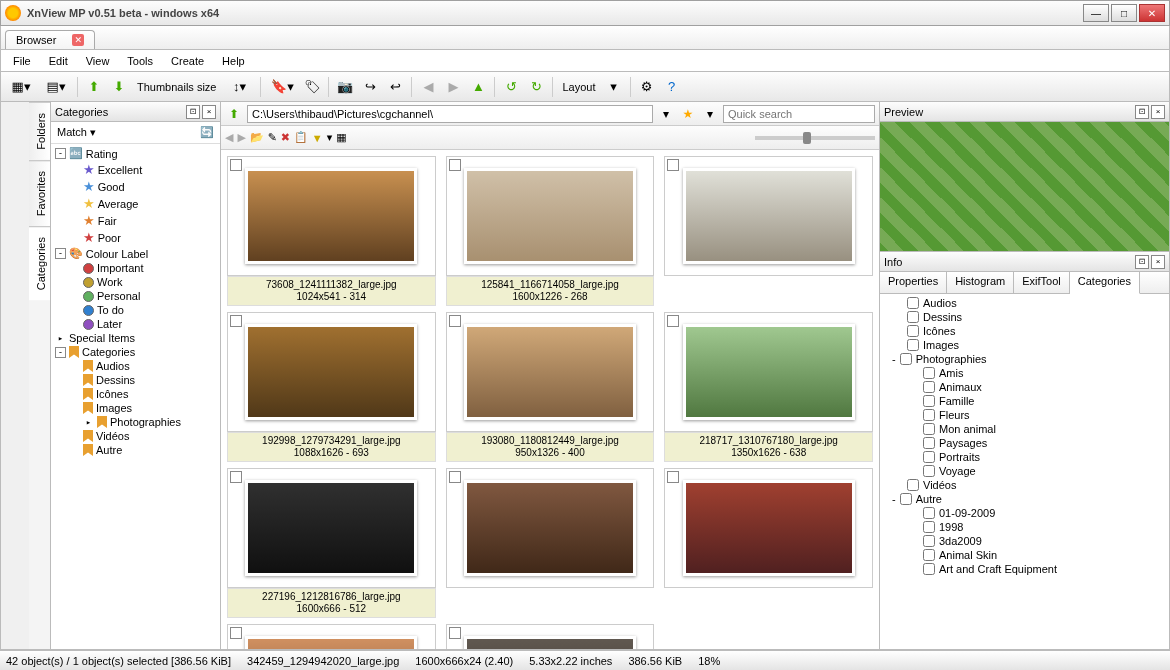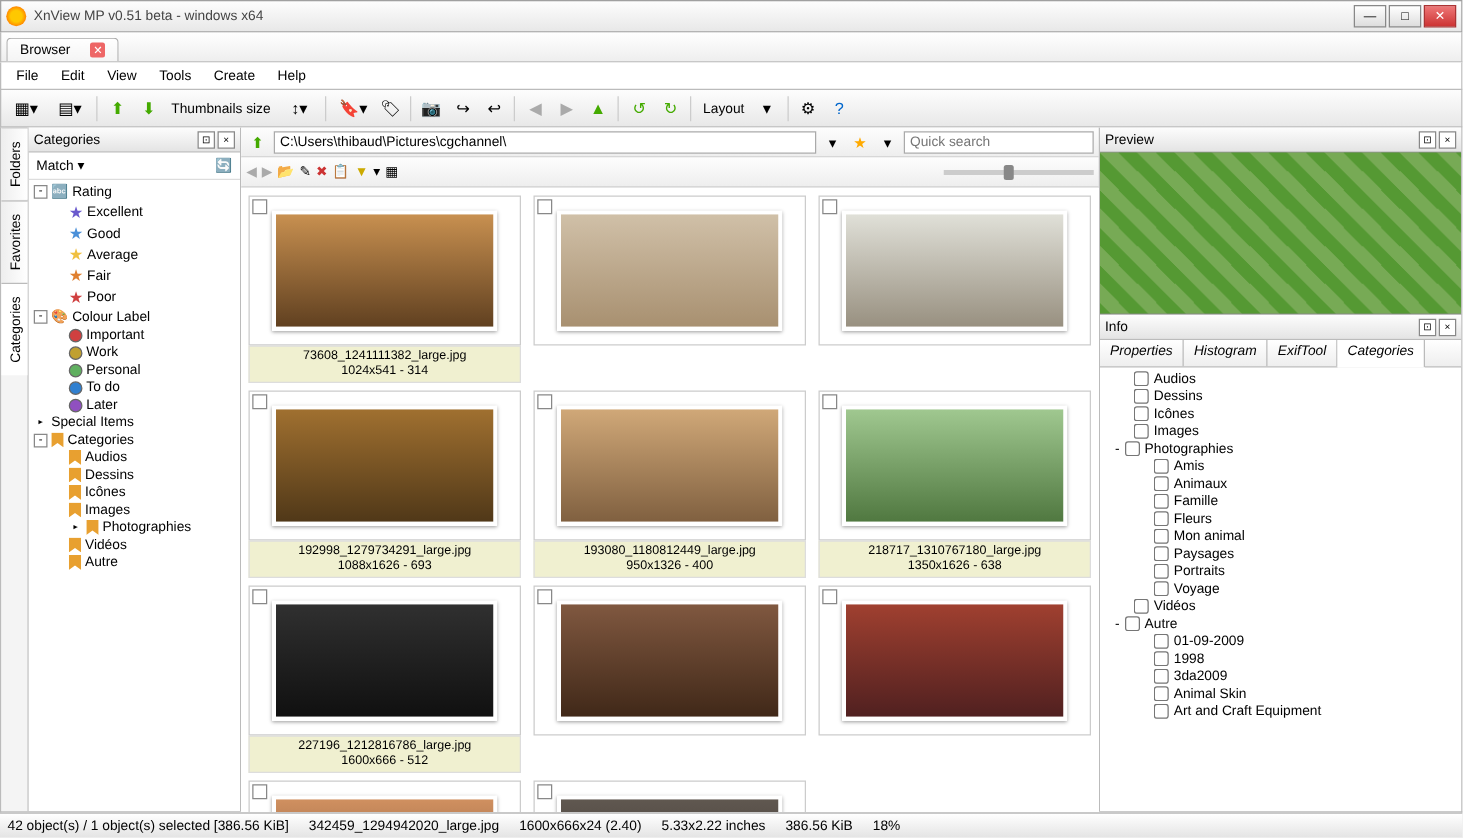--- a/index.html
+++ b/index.html
@@ -1,42 +1,42 @@
 <!DOCTYPE html>
 <html><head>
 <meta charset="utf-8">
 <style>
 * { box-sizing: border-box; margin: 0; padding: 0; }
 body { font-family: "Segoe UI", Tahoma, sans-serif; font-size: 11px; background: #f0f0f0; width: 1170px; height: 670px; overflow: hidden; display: flex; flex-direction: column; }
 
 
 .titlebar { height: 26px; background: linear-gradient(#fdfdfd, #e8e8e8); border: 1px solid #a0a0a0; display: flex; align-items: center; padding: 0 4px; }
 .titlebar .icon { width: 16px; height: 16px; background: radial-gradient(circle, #ffc800 40%, #ff8800 70%); border-radius: 50%; margin-right: 6px; }
-.titlebar .title { flex: 1; color: #444; }
+.titlebar .title { flex: 1; color: #444; font-weight: bold; }
 .titlebar .wbtn { width: 26px; height: 18px; margin-left: 2px; border: 1px solid #888; background: linear-gradient(#fff,#ddd); display: flex; align-items: center; justify-content: center; font-size: 10px; }
 .titlebar .wbtn.close { background: linear-gradient(#e77,#c33); color: #fff; border-color: #a33; }
 
 
 .tabrow { height: 24px; background: linear-gradient(#fff,#eee); border: 1px solid #bbb; border-top: none; display: flex; align-items: flex-end; padding-left: 4px; }
 .tab { padding: 3px 10px; border: 1px solid #aaa; border-bottom: none; background: linear-gradient(#fff,#f4f4f4); border-radius: 4px 4px 0 0; display: flex; align-items: center; gap: 16px; }
 .tab .closex { color: #fff; background: #e66; border-radius: 2px; width: 12px; height: 12px; display: flex; align-items: center; justify-content: center; font-size: 9px; }
 
 
 .menubar { height: 22px; background: #fff; border: 1px solid #bbb; border-top: none; display: flex; align-items: center; gap: 2px; padding: 0 4px; }
 .menubar .mi { padding: 2px 8px; }
 
 
 .toolbar { height: 30px; background: linear-gradient(#fdfdfd,#e8e8e8); border: 1px solid #bbb; border-top: none; display: flex; align-items: center; gap: 3px; padding: 0 4px; }
 .tbtn { width: 22px; height: 22px; border: 1px solid transparent; display: flex; align-items: center; justify-content: center; font-size: 13px; border-radius: 2px; }
 .tbtn.drop { width: 32px; }
 .tsep { width: 1px; height: 20px; background: #ccc; margin: 0 2px; }
 .tlabel { padding: 0 4px; }
 
 
-.main { flex: 1; display: flex; border: 1px solid #bbb; border-top: none; overflow: hidden; }
+.main { flex: 1; display: flex; border: 1px solid #bbb; border-top: none; overflow: hidden; padding-left: 28px; }
 
 
 .vtabs { width: 22px; background: #f4f4f4; border-right: 1px solid #bbb; display: flex; flex-direction: column; }
 .vtab { writing-mode: vertical-lr; transform: rotate(180deg); padding: 10px 3px; border-bottom: 1px solid #bbb; text-align: center; background: linear-gradient(to right,#fff,#eee); }
 .vtab.active { background: #fff; }
 
 
 .catpanel { width: 170px; border-right: 1px solid #bbb; display: flex; flex-direction: column; background: #fff; }
 .panelhdr { height: 20px; background: linear-gradient(#fdfdfd,#e4e4e4); border-bottom: 1px solid #bbb; display: flex; align-items: center; padding: 0 4px; font-size: 11px; }
 .panelhdr .sp { flex: 1; }
@@ -61,21 +61,21 @@
 .thumbgrid { display: grid; grid-template-columns: repeat(3, 1fr); gap: 6px 10px; }
 .thumb { display: flex; flex-direction: column; }
 .thumb .imgwrap { border: 1px solid #ccc; background: #fff; padding: 2px; display: flex; align-items: center; justify-content: center; height: 120px; position: relative; }
 .thumb .chk { position: absolute; top: 2px; left: 2px; width: 12px; height: 12px; border: 1px solid #888; background: #fff; }
 .thumb .fakeimg { width: 85%; height: 85%; border: 3px solid #fff; box-shadow: 0 1px 3px rgba(0,0,0,.4); }
 .thumb .cap { background: #f0f0d0; border: 1px solid #ddd; padding: 2px; text-align: center; font-size: 10px; line-height: 1.2; }
 
 
 .right { width: 290px; border-left: 1px solid #bbb; display: flex; flex-direction: column; background: #fff; }
 .preview { height: 130px; border-bottom: 1px solid #bbb; background: #444; background-image: linear-gradient(45deg,#7a5 25%,#593 25%,#593 50%,#7a5 50%,#7a5 75%,#593 75%); background-size: 30px 30px; }
-.infotabs { height: 22px; border-bottom: 1px solid #bbb; display: flex; background: linear-gradient(#fff,#eee); font-style: italic; }
+.infotabs { height: 22px; border-bottom: 1px solid #bbb; display: flex; background: linear-gradient(#fff,#eee); }
 .itab { padding: 3px 8px; border-right: 1px solid #bbb; }
 .itab.active { background: #fff; border-bottom: 1px solid #fff; margin-bottom: -1px; }
 .cattree { flex: 1; overflow: auto; padding: 2px; }
 .crow { display: flex; align-items: center; gap: 4px; padding: 1px 2px; }
 .crow input { width: 12px; height: 12px; }
 
 
 .status { height: 20px; background: linear-gradient(#fff,#e4e4e4); border-top: 1px solid #bbb; display: flex; align-items: center; padding: 0 6px; gap: 16px; font-size: 11px; }
 </style>
 </head>
@@ -277,20 +277,21 @@
               <span class="chk"></span>
               <div class="fakeimg" style="background:linear-gradient(#c89050,#604020)"></div>
             </div>
             <div class="cap">73608_1241111382_large.jpg<br>1024x541 - 314</div>
           </div>
           <div class="thumb">
             <div class="imgwrap">
               <span class="chk"></span>
               <div class="fakeimg" style="background:linear-gradient(#d0c0a8,#a89070)"></div>
             </div>
+            <div class="cap">125841_1166714058_large.jpg<br>1600x1226 - 268</div>
           </div>
           <div class="thumb">
             <div class="imgwrap">
               <span class="chk"></span>
               <div class="fakeimg" style="background:linear-gradient(#e0e0d8,#989080)"></div>
             </div>
           </div>
           <div class="thumb">
             <div class="imgwrap">
               <span class="chk"></span>

